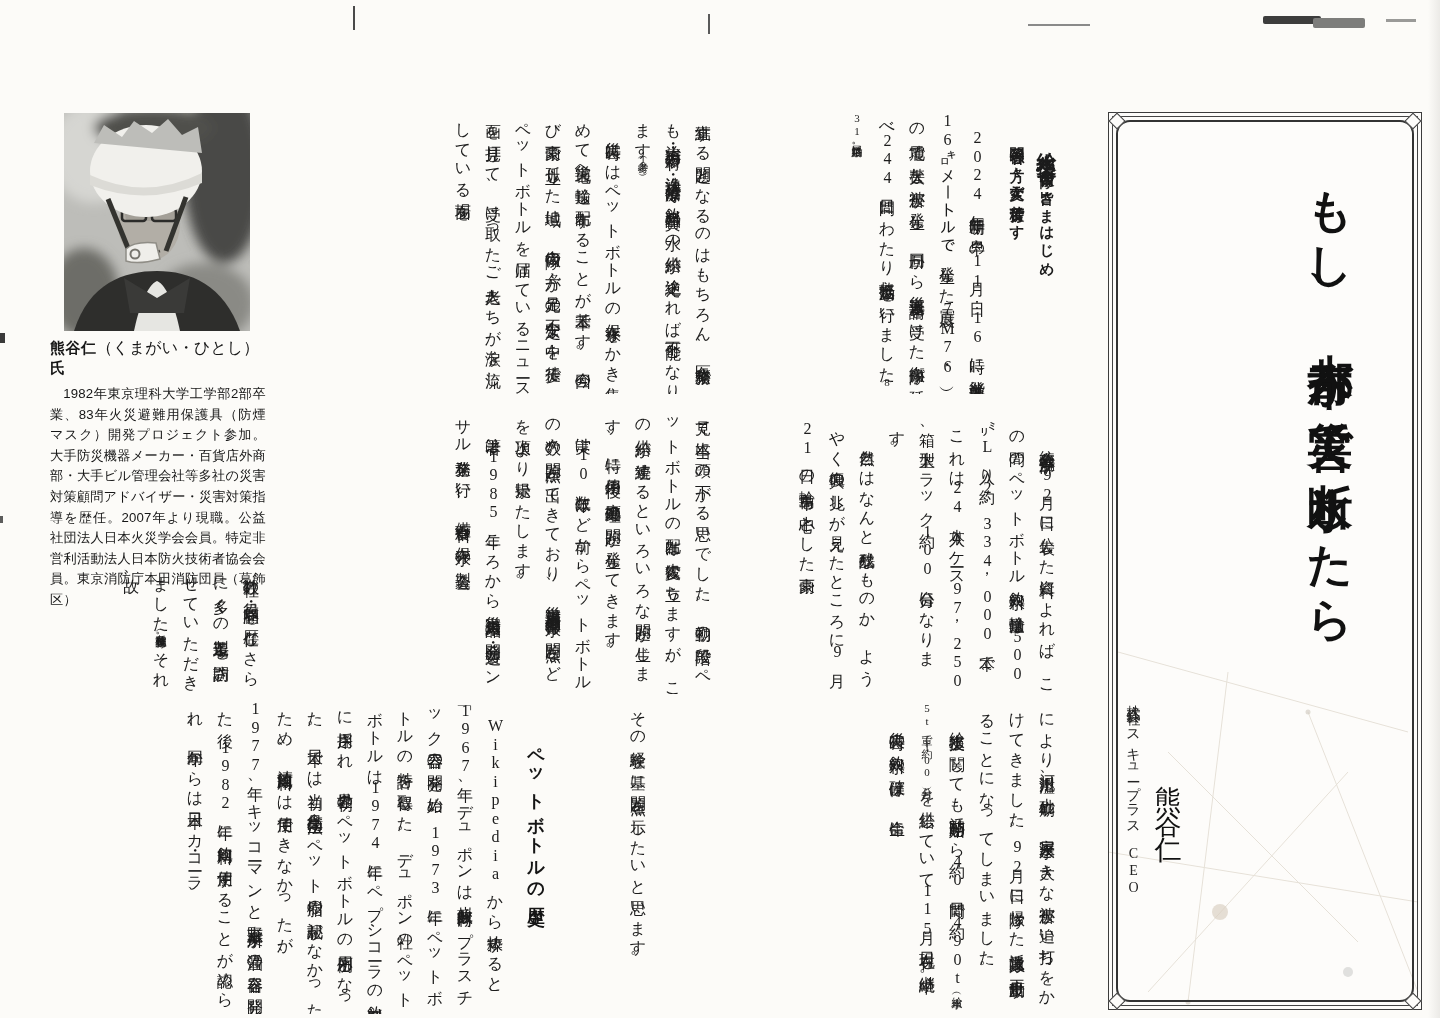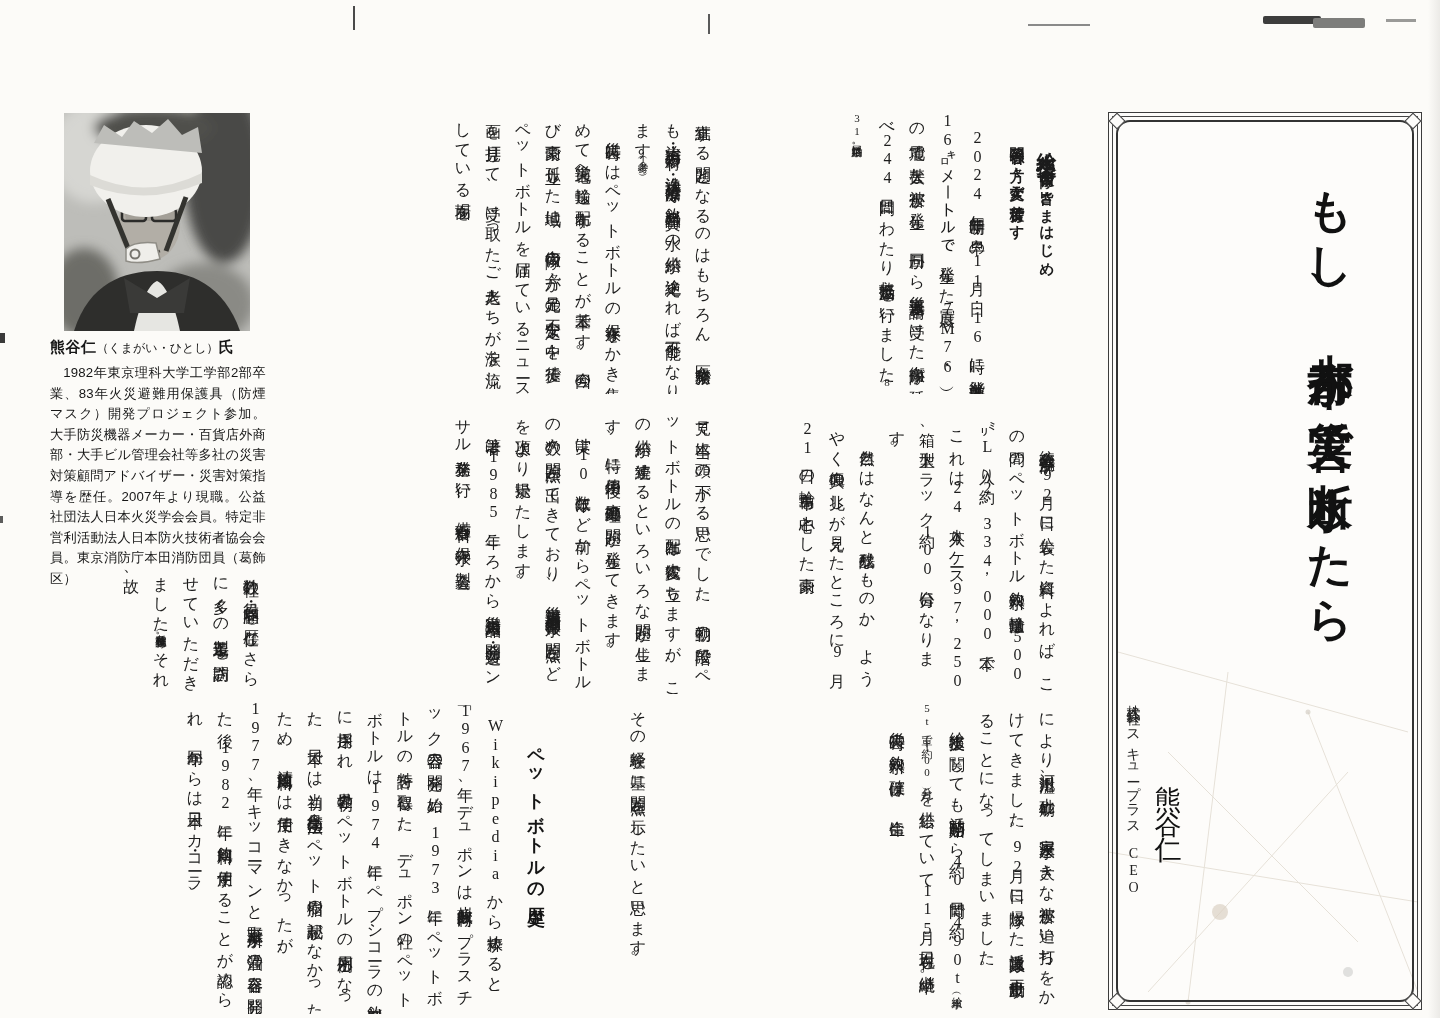--- a/index.html
+++ b/index.html
@@ -73,21 +73,21 @@
   .wm{position:absolute;inset:0;overflow:hidden;}
 
   
   .photo{position:absolute;left:64px;top:113px;width:186px;height:218px;overflow:hidden;background:#c8c8c4;}
   .profile{
     position:absolute;left:50px;top:338px;width:216px;
     font-family:"Liberation Sans","DejaVu Sans",sans-serif;color:#161616;
   }
   .cap-line{font-size:15px;margin:0 0 6px 0;}
   .pname{font-weight:700;font-size:15px;letter-spacing:0.5px;}
-  .pruby{font-weight:400;font-size:12px;}
+  .pruby{font-weight:400;font-size:16px;}
   .bio{font-size:13.2px;line-height:20.6px;text-indent:1em;text-align:justify;margin:0;letter-spacing:0.2px;}
 
   
   .artifact{position:absolute;}
   .edge-r{position:absolute;top:0;right:0;width:12px;height:100%;
     background:linear-gradient(to right,rgba(0,0,0,0),rgba(90,85,80,0.10));}
 </style>
 </head>
 <body>
 

